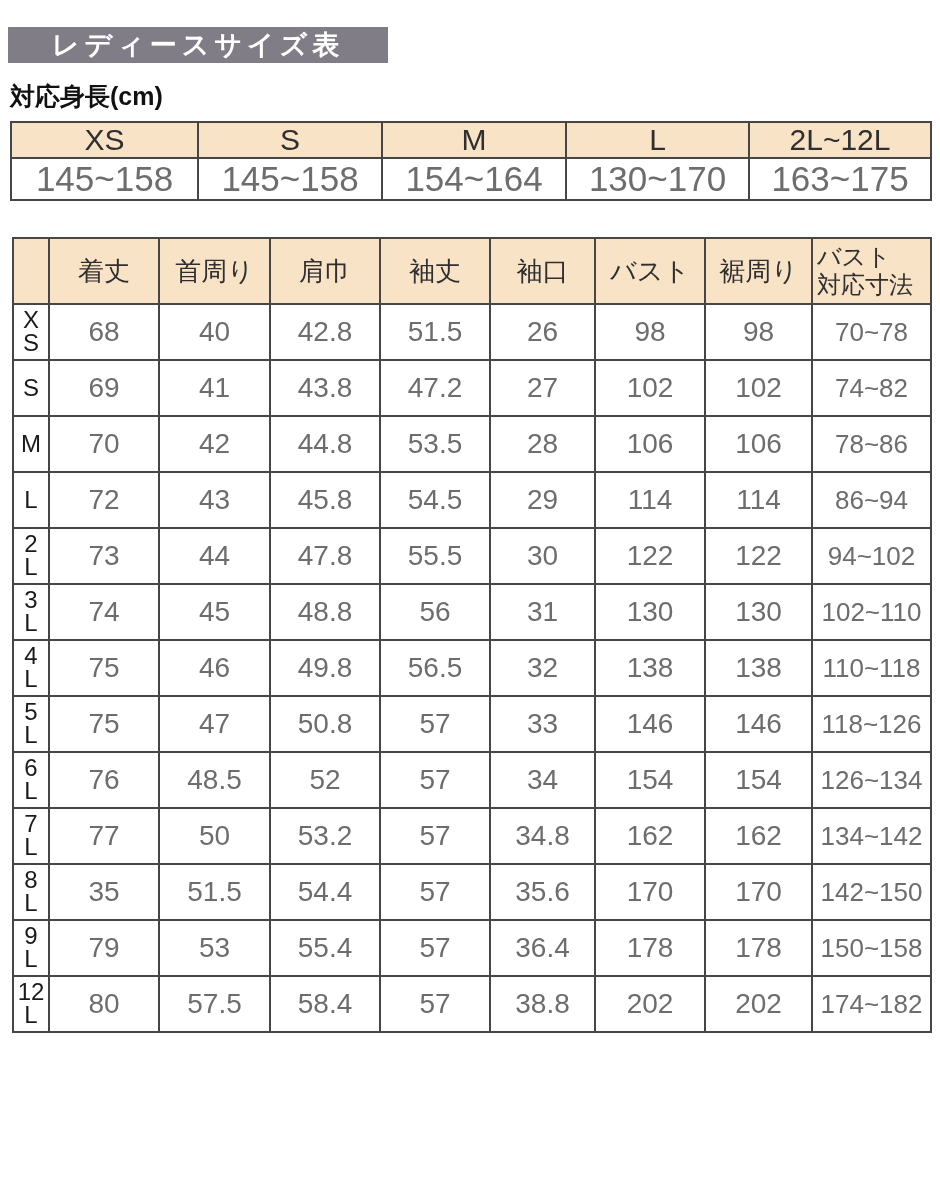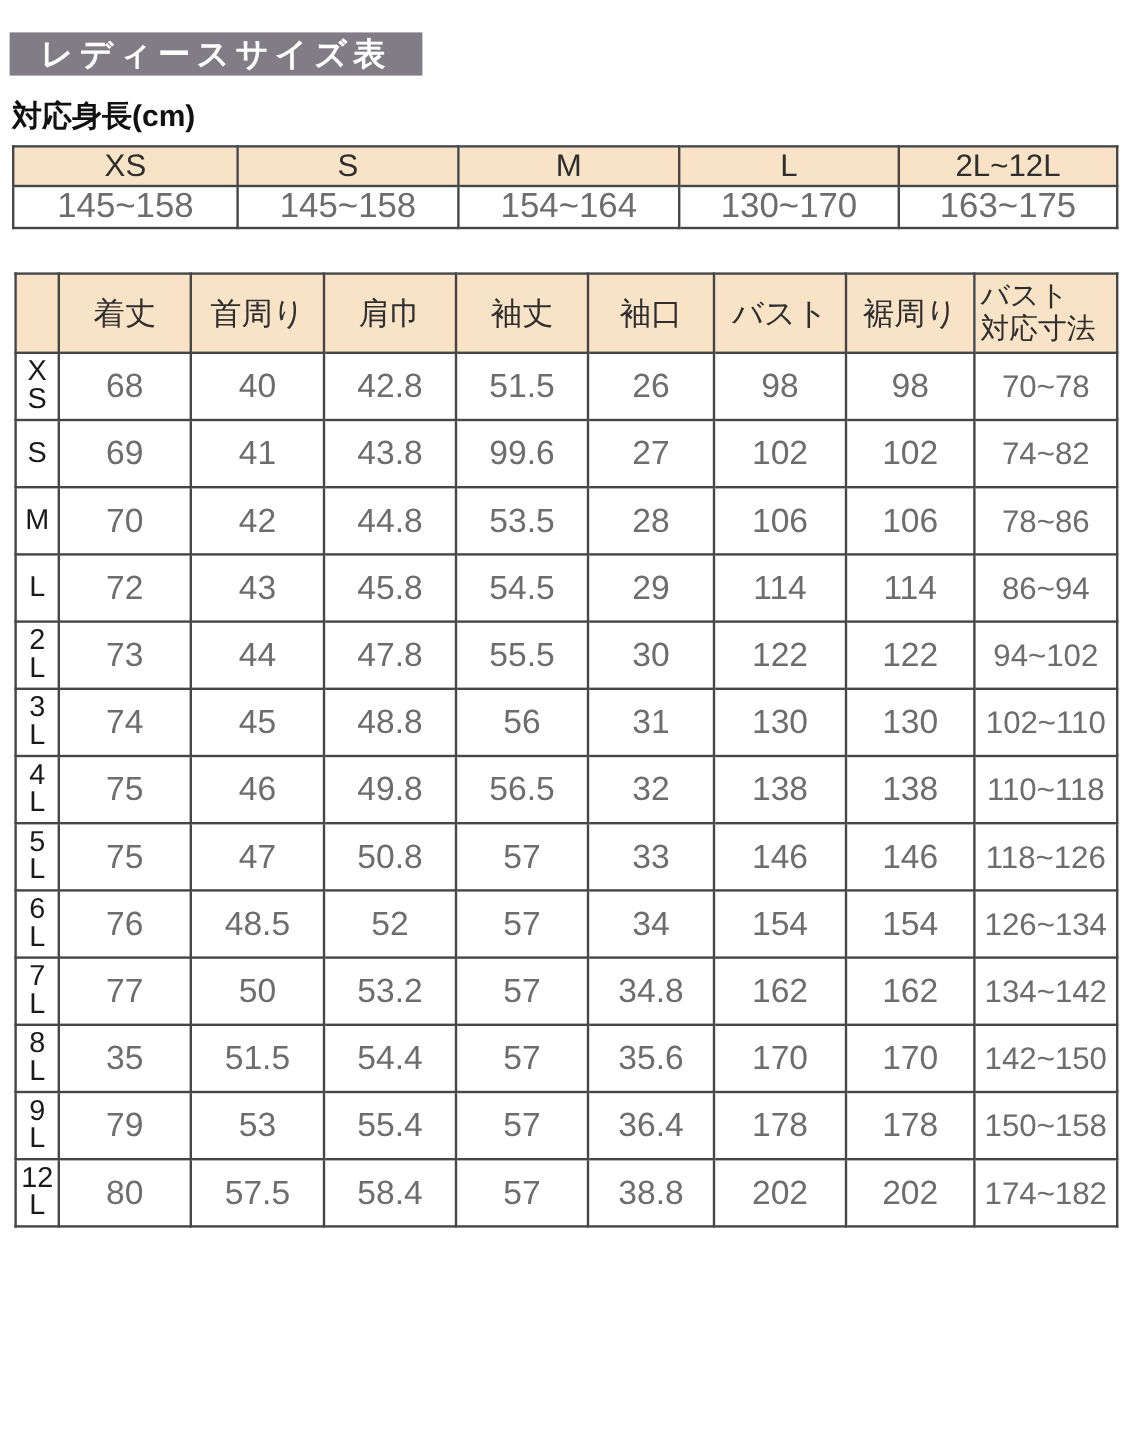--- a/index.html
+++ b/index.html
@@ -12,40 +12,40 @@
     --label-text:#1a1a1a;
   }
   *{box-sizing:border-box;}
   html,body{margin:0;padding:0;}
   body{
     width:940px;height:1200px;background:#ffffff;
     font-family:"Liberation Sans","DejaVu Sans",sans-serif;
     overflow:hidden;
   }
   .title-bar{
-    margin:27px 0 0 8px;width:344px;height:36px;
+    margin:27px 0 0 8px;width:380px;height:36px;
     background:var(--title-bg);color:var(--title-text);
     font-size:27px;font-weight:bold;letter-spacing:5px;
     display:flex;align-items:center;justify-content:center;
   }
   .subtitle{
     margin:17px 12px 8px 10px;
     font-size:25px;font-weight:bold;color:#111111;
   }
   table{border-collapse:collapse;table-layout:fixed;}
   th,td{border:2px solid var(--border);padding:0;text-align:center;overflow:hidden;}
 
   
   .height-table{margin-left:10px;width:920px;}
   .height-table th{
     background:var(--header-bg);height:32px;
-    font-size:26px;font-weight:normal;color:var(--header-text);
+    font-size:30px;font-weight:normal;color:var(--header-text);
   }
   .height-table td{
-    height:30px;font-size:29px;color:var(--num-text);background:#ffffff;border-radius:16px;
+    height:30px;font-size:35px;color:var(--num-text);background:#ffffff;border-radius:16px;
   }
 
   
   .size-table{margin:36px 0 0 12px;width:918px;}
   .size-table thead th{
     background:var(--header-bg);height:66px;
     font-size:26px;font-weight:normal;color:var(--header-text);
     white-space:pre-line;line-height:1.18;
   }
   .size-table thead th.multiline{
@@ -135,21 +135,21 @@
         <td>26</td>
         <td>98</td>
         <td>98</td>
         <td class="range">70~78</td>
       </tr>
       <tr>
         <th>S</th>
         <td>69</td>
         <td>41</td>
         <td>43.8</td>
-        <td>99.6</td>
+        <td>47.2</td>
         <td>27</td>
         <td>102</td>
         <td>102</td>
         <td class="range">74~82</td>
       </tr>
       <tr>
         <th>M</th>
         <td>70</td>
         <td>42</td>
         <td>44.8</td>

